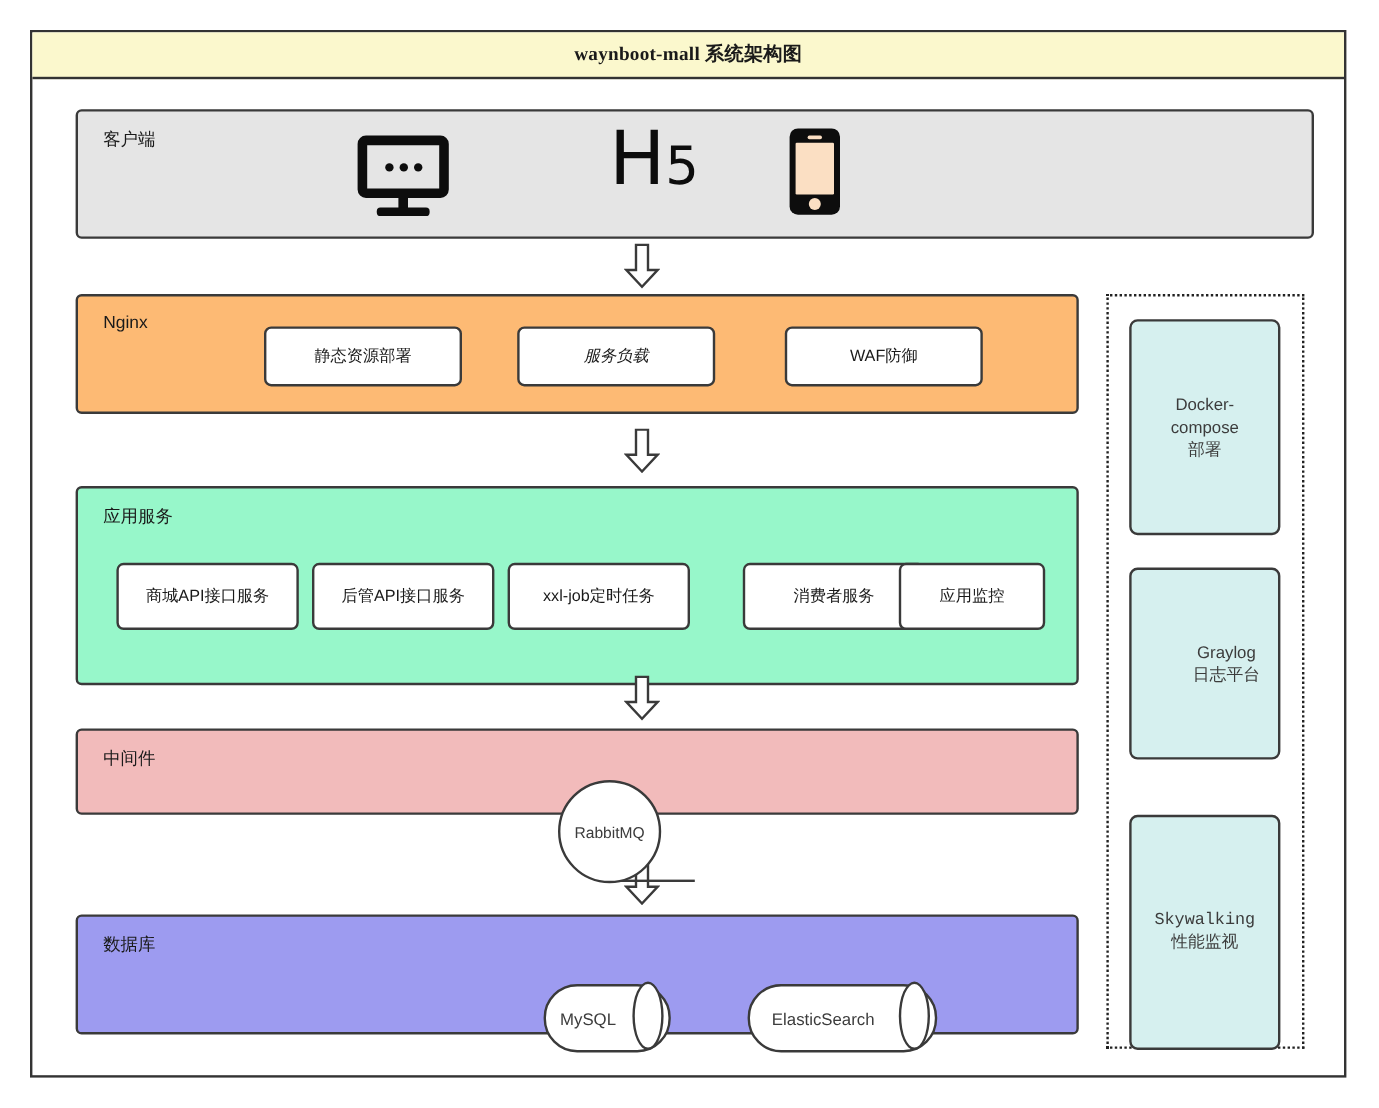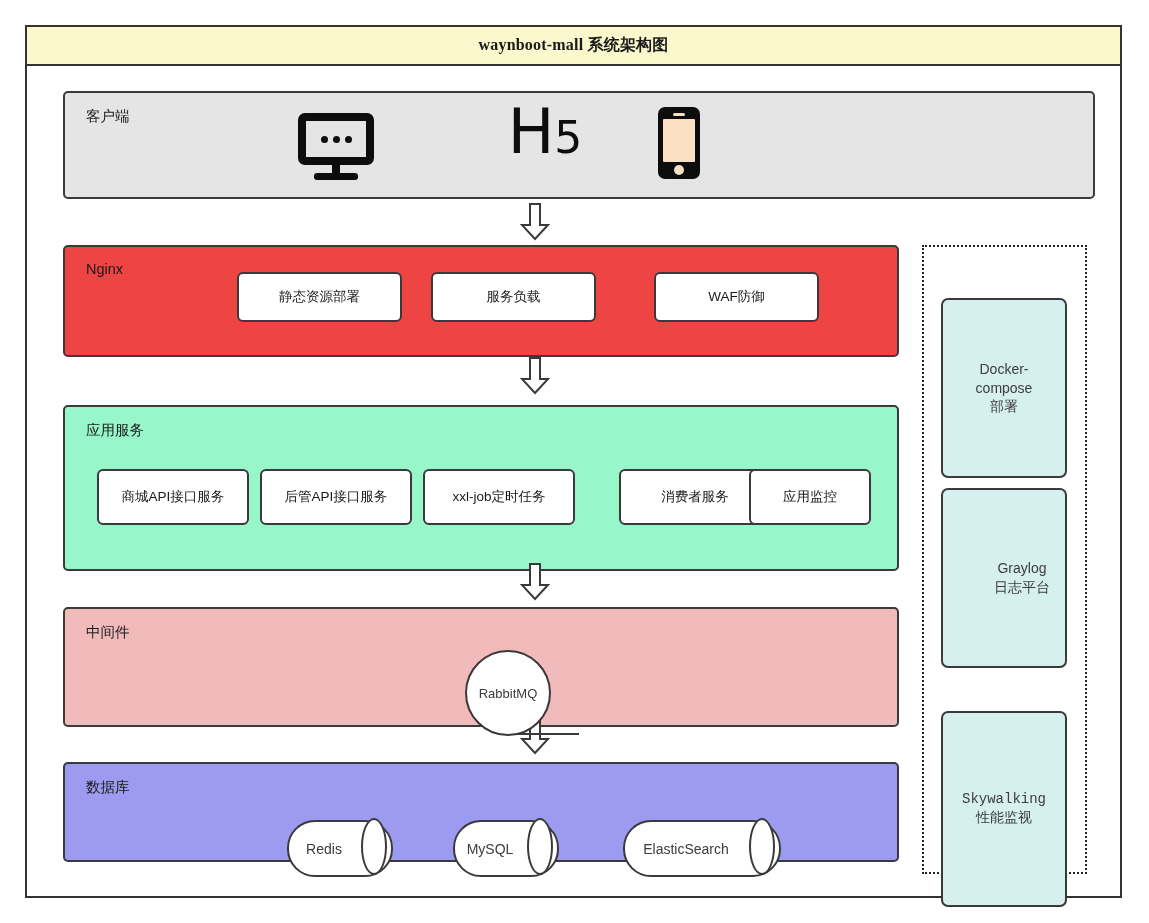--- a/index.html
+++ b/index.html
@@ -61,23 +61,23 @@
     position: absolute;
     left: 21px;
     top: 14px;
     font-size: 14.5px;
     color: #1a1a1a;
     white-space: nowrap;
   }
 
   
   #layer-client     { left: 36px;  top: 64px;  width: 1032px; height: 108px; background: #e5e5e5; }
-  #layer-nginx      { left: 36px;  top: 218px; width: 836px;  height: 112px; background: #ef4444; }
+  #layer-nginx      { left: 36px;  top: 218px; width: 836px;  height: 100px; background: #fdba74; }
   #layer-app        { left: 36px;  top: 378px; width: 836px;  height: 166px; background: #97f7ca; }
-  #layer-middleware { left: 36px;  top: 580px; width: 836px;  height: 120px; background: #f2bbbb; }
+  #layer-middleware { left: 36px;  top: 580px; width: 836px;  height: 72px; background: #f2bbbb; }
   #layer-db         { left: 36px;  top: 735px; width: 836px;  height: 100px; background: #9d9bf0; }
 
   
   .node-box {
     position: absolute;
     box-sizing: border-box;
     background: #ffffff;
     border: 2px solid #3a3a3a;
     border-radius: 6px;
     display: flex;
@@ -85,22 +85,22 @@
     justify-content: center;
     font-size: 13.5px;
     color: #1a1a1a;
     text-align: center;
     white-space: nowrap;
   }
 
   
   #nginx-row { position: absolute; left: 0; top: 0; width: 100%; height: 100%; }
   .nginx-box { top: 25px; height: 50px; width: 165px; }
-  #nginx-box-0 { left: 155px; margin-left: 17px; }
-  #nginx-box-1 { left: 366px; }
+  #nginx-box-0 { left: 155px; }
+  #nginx-box-1 { left: 366px; font-style: italic; }
   #nginx-box-2 { left: 589px; }
 
   
   #app-row { position: absolute; left: 0; top: 0; width: 100%; height: 100%; }
   .app-box { top: 62px; height: 56px; }
   #app-box-0 { left: 32px;  width: 152px; }
   #app-box-1 { left: 195px; width: 152px; }
   #app-box-2 { left: 358px; width: 152px; }
   #app-box-3 { left: 514px; width: 152px; margin-left: 40px; }
   #app-box-4 { left: 684px; width: 122px; }
@@ -309,24 +309,23 @@
     box-sizing: border-box;
     display: flex;
     flex-direction: column;
     align-items: center;
     justify-content: center;
     font-size: 14px;
     color: #3c3c3c;
     text-align: center;
     line-height: 1.35;
     white-space: pre-line;
-    margin-top: 32px;
   }
   #ops-box-0 { top: 19px;  height: 180px; }
-  #ops-box-1 { top: 209px; height: 180px; padding-left: 36px; }
+  #ops-box-1 { top: 226px; height: 160px; padding-left: 36px; }
   #ops-box-2 { top: 432px; height: 196px; font-family: Liberation Mono, monospace; }
 </style>
 </head>
 <body>
 
 <div id="diagram-frame">
 
   <div id="title-band">
     <span class="title-text">waynboot-mall 系统架构图</span>
   </div>
@@ -403,25 +402,20 @@
 
   <div class="down-arrow" id="arrow-4">
     <svg width="30" height="38" viewBox="0 0 30 38">
       <polygon points="10,1 20,1 20,22 28,22 15,36 2,22 10,22" fill="#ffffff" stroke="#3a3a3a" stroke-width="2" stroke-linejoin="miter"></polygon>
     </svg>
   </div>
 
   <div class="layer" id="layer-db">
     <div class="layer-label">数据库</div>
 
-    <div class="cylinder" id="db-redis">
-      <div class="cyl-body"></div>
-      <div class="cyl-cap"></div>
-      <div class="cyl-label">Redis</div>
-    </div>
 
     <div class="cylinder" id="db-mysql">
       <div class="cyl-body"></div>
       <div class="cyl-cap"></div>
       <div class="cyl-label">MySQL</div>
     </div>
 
     <div class="cylinder" id="db-es">
       <div class="cyl-body"></div>
       <div class="cyl-cap"></div>

